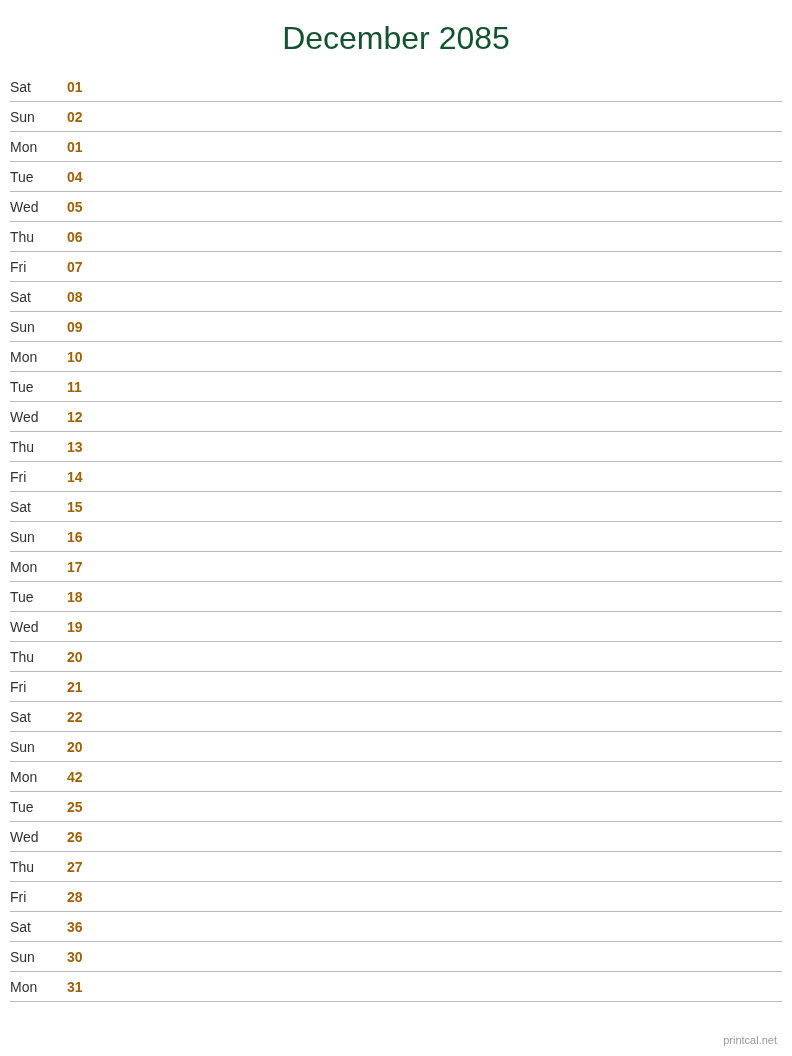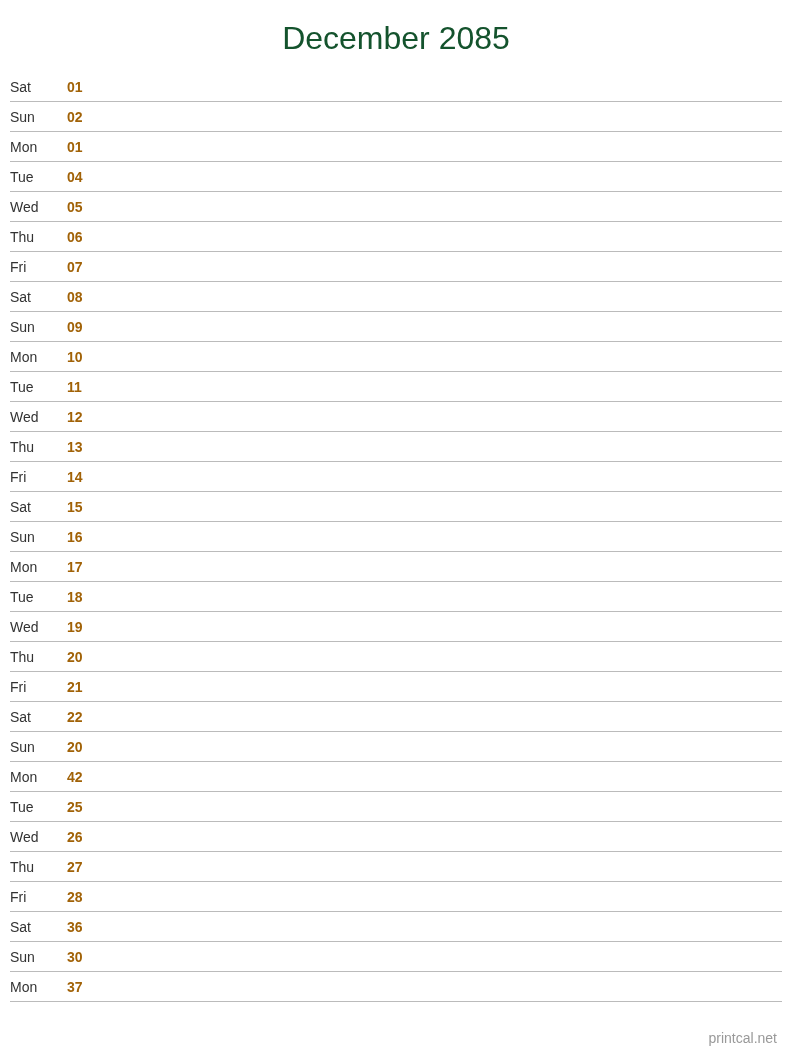--- a/index.html
+++ b/index.html
@@ -55,21 +55,21 @@
 
     .day-line {
       flex: 1;
       height: 1px;
     }
 
     .footer {
       position: absolute;
       bottom: 10px;
       right: 15px;
-      font-size: 14px;
+      font-size: 11px;
       color: #999;
     }
   </style>
 </head>
 <body>
 
 <h1 class="page-title">December 2085</h1>
 
 <div class="calendar-grid">
 <div class="day-row">
@@ -217,18 +217,18 @@
       <span class="day-number">36</span>
       <div class="day-line"></div>
     </div>
     <div class="day-row">
       <span class="day-name">Sun</span>
       <span class="day-number">30</span>
       <div class="day-line"></div>
     </div>
     <div class="day-row">
       <span class="day-name">Mon</span>
-      <span class="day-number">37</span>
+      <span class="day-number">31</span>
       <div class="day-line"></div>
     </div>
   </div>
 
 <div class="footer">printcal.net</div>
 
 </body></html>

